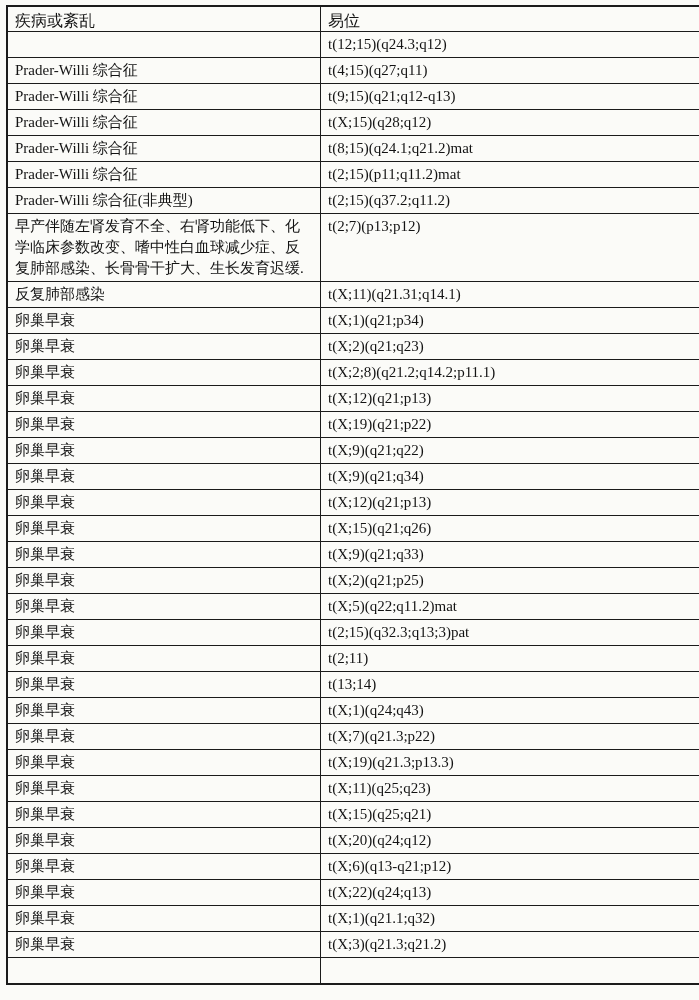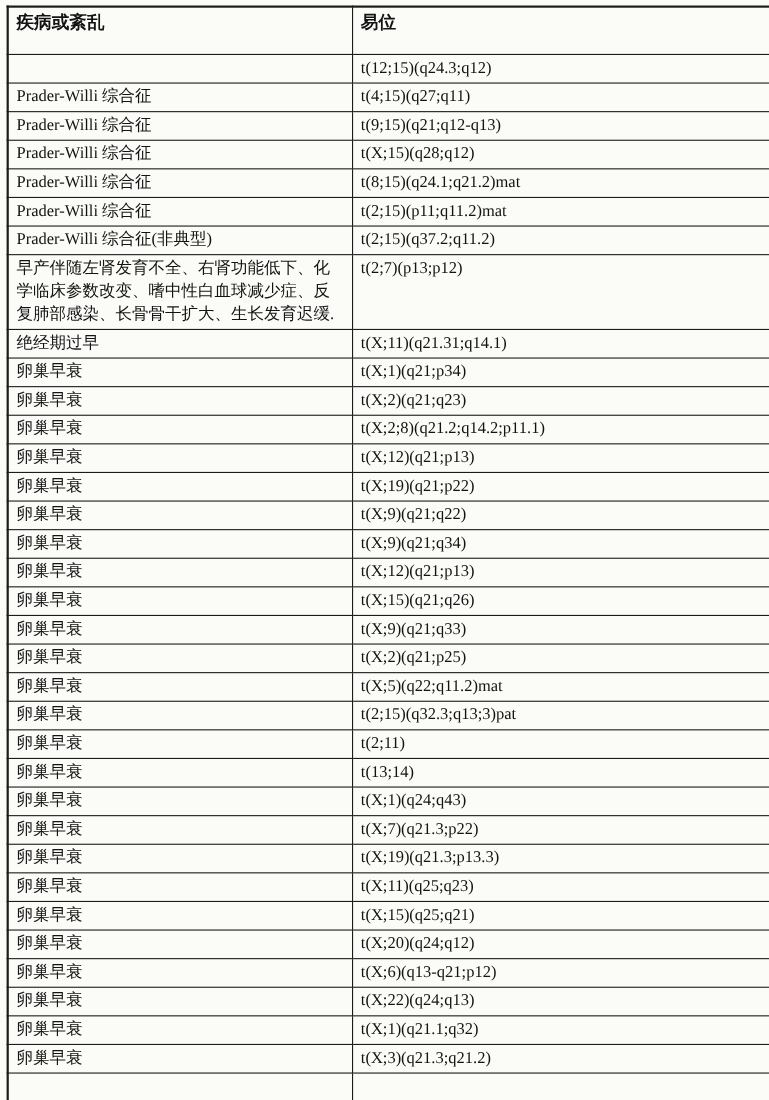--- a/index.html
+++ b/index.html
@@ -27,24 +27,24 @@
   th, td {
     border: 1px solid #1b1b1b;
     padding: 2px 7px;
     font-size: 15px;
     line-height: 21px;
     text-align: left;
     vertical-align: top;
     word-break: break-all;
   }
   th {
-    font-weight: bold;
+    font-weight: normal;
     font-size: 16px;
     padding-top: 3px;
-    padding-bottom: 18px;
+    padding-bottom: 0;
   }
   td:empty::after {
     content: "\00a0";
   }
   .col-disease   { width: 298px; }
   .col-transloc  { width: 374px; }
   td.cell-transloc {
     font-family: "Liberation Serif", "DejaVu Serif", serif;
   }
 </style>
@@ -86,21 +86,21 @@
         </tr>
         <tr>
           <td class="col-disease cell-disease">Prader-Willi 综合征(非典型)</td>
           <td class="col-transloc cell-transloc">t(2;15)(q37.2;q11.2)</td>
         </tr>
         <tr>
           <td class="col-disease cell-disease">早产伴随左肾发育不全、右肾功能低下、化学临床参数改变、嗜中性白血球减少症、反复肺部感染、长骨骨干扩大、生长发育迟缓.</td>
           <td class="col-transloc cell-transloc">t(2;7)(p13;p12)</td>
         </tr>
         <tr>
-          <td class="col-disease cell-disease">绝经期过早</td>
+          <td class="col-disease cell-disease">反复肺部感染</td>
           <td class="col-transloc cell-transloc">t(X;11)(q21.31;q14.1)</td>
         </tr>
         <tr>
           <td class="col-disease cell-disease">卵巢早衰</td>
           <td class="col-transloc cell-transloc">t(X;1)(q21;p34)</td>
         </tr>
         <tr>
           <td class="col-disease cell-disease">卵巢早衰</td>
           <td class="col-transloc cell-transloc">t(X;2)(q21;q23)</td>
         </tr>

